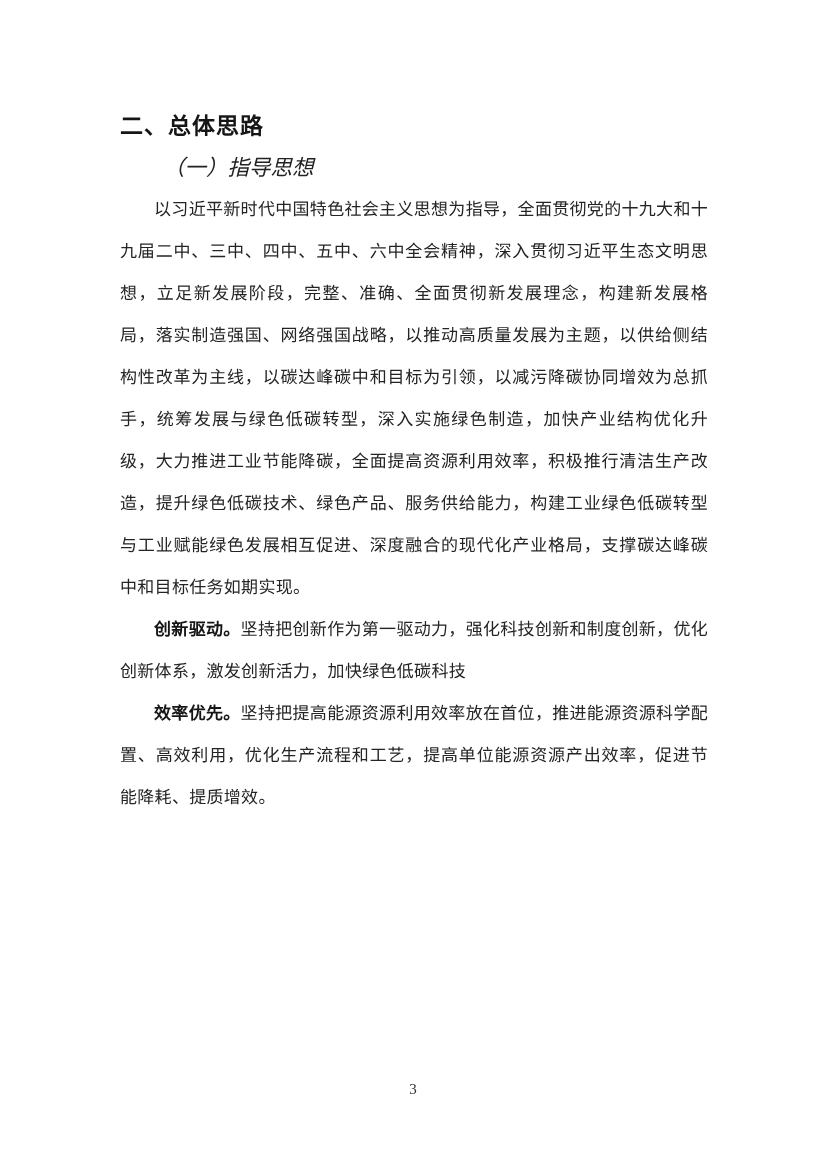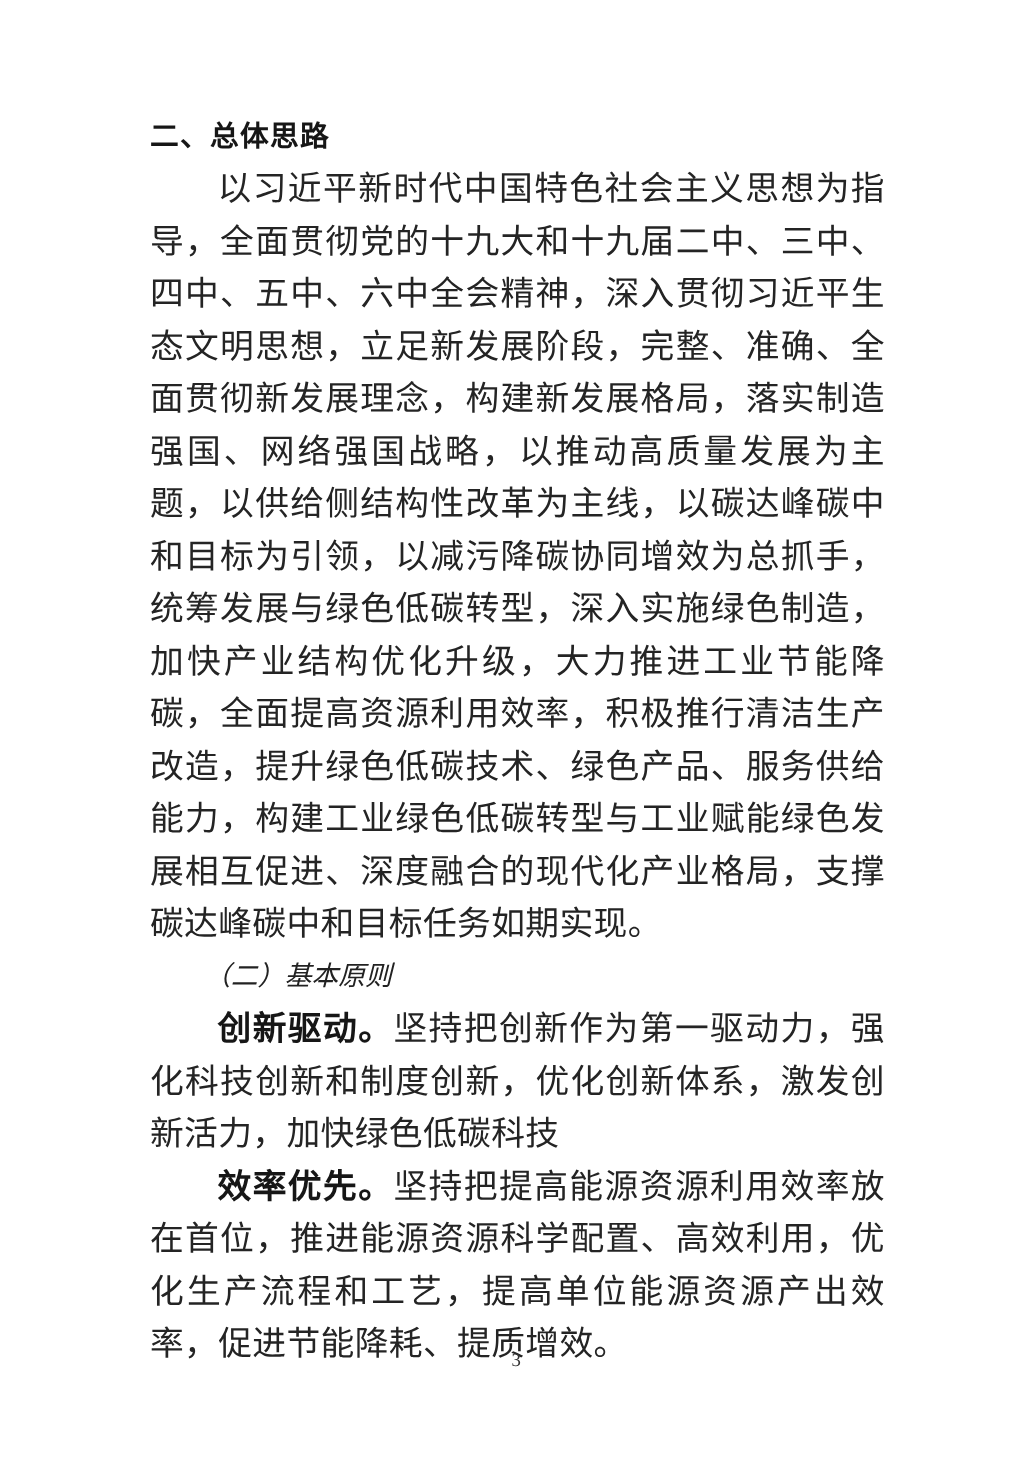--- a/index.html
+++ b/index.html
@@ -16,21 +16,21 @@
     color: #1f1f1f;
   }
   .page {
     position: absolute;
     inset: 0;
     background: #ffffff;
   }
   .content {
     position: absolute;
     left: 120px;
-    top: 88px;
+    top: 105px;
     width: 588px;
   }
   .doc-heading {
     font-family: "Liberation Sans", "DejaVu Sans", sans-serif;
     font-weight: 700;
     font-size: 23px;
     line-height: 42px;
     margin: 0;
     letter-spacing: 1px;
     color: #161616;
@@ -39,21 +39,21 @@
     font-weight: 400;
     font-style: italic;           
     font-size: 21.5px;
     line-height: 42px;
     margin: 0;
     text-indent: 2em;
     color: #222222;
   }
   .doc-paragraph {
     margin: 0;
-    font-size: 27px;
+    font-size: 17px;
     line-height: 42px;
     text-align: justify;
     text-justify: inter-ideograph;
     text-indent: 2em;
     color: #242424;
     letter-spacing: 0.3px;
   }
   .doc-paragraph .lead {
     font-weight: 700;
     font-family: "Liberation Sans", "DejaVu Sans", sans-serif;
@@ -71,24 +71,24 @@
   }
 </style>
 </head>
 <body>
 
 <div class="page">
   <div class="content">
 
     <h1 class="doc-heading">二、总体思路</h1>
 
+    <h2 class="doc-subheading">（一）指导思想</h2>
 
     <p class="doc-paragraph"><span>以习近平新时代中国特色社会主义思想为指导，全面贯彻党的十九大和十九届二中、三中、四中、五中、六中全会精神，深入贯彻习近平生态文明思想，立足新发展阶段，完整、准确、全面贯彻新发展理念，构建新发展格局，落实制造强国、网络强国战略，以推动高质量发展为主题，以供给侧结构性改革为主线，以碳达峰碳中和目标为引领，以减污降碳协同增效为总抓手，统筹发展与绿色低碳转型，深入实施绿色制造，加快产业结构优化升级，大力推进工业节能降碳，全面提高资源利用效率，积极推行清洁生产改造，提升绿色低碳技术、绿色产品、服务供给能力，构建工业绿色低碳转型与工业赋能绿色发展相互促进、深度融合的现代化产业格局，支撑碳达峰碳中和目标任务如期实现。</span></p>
 
-    <h2 class="doc-subheading">（二）基本原则</h2>
 
 
     <p class="doc-paragraph"><span class="lead">创新驱动。</span><span>坚持把创新作为第一驱动力，强化科技创新和制度创新，优化创新体系，激发创新活力，加快绿色低碳科技</span></p>
 
     <p class="doc-paragraph"><span class="lead">效率优先。</span><span>坚持把提高能源资源利用效率放在首位，推进能源资源科学配置、高效利用，优化生产流程和工艺，提高单位能源资源产出效率，促进节能降耗、提质增效。</span></p>
 
   </div>
 
   <div class="page-number">3</div>
 </div>

